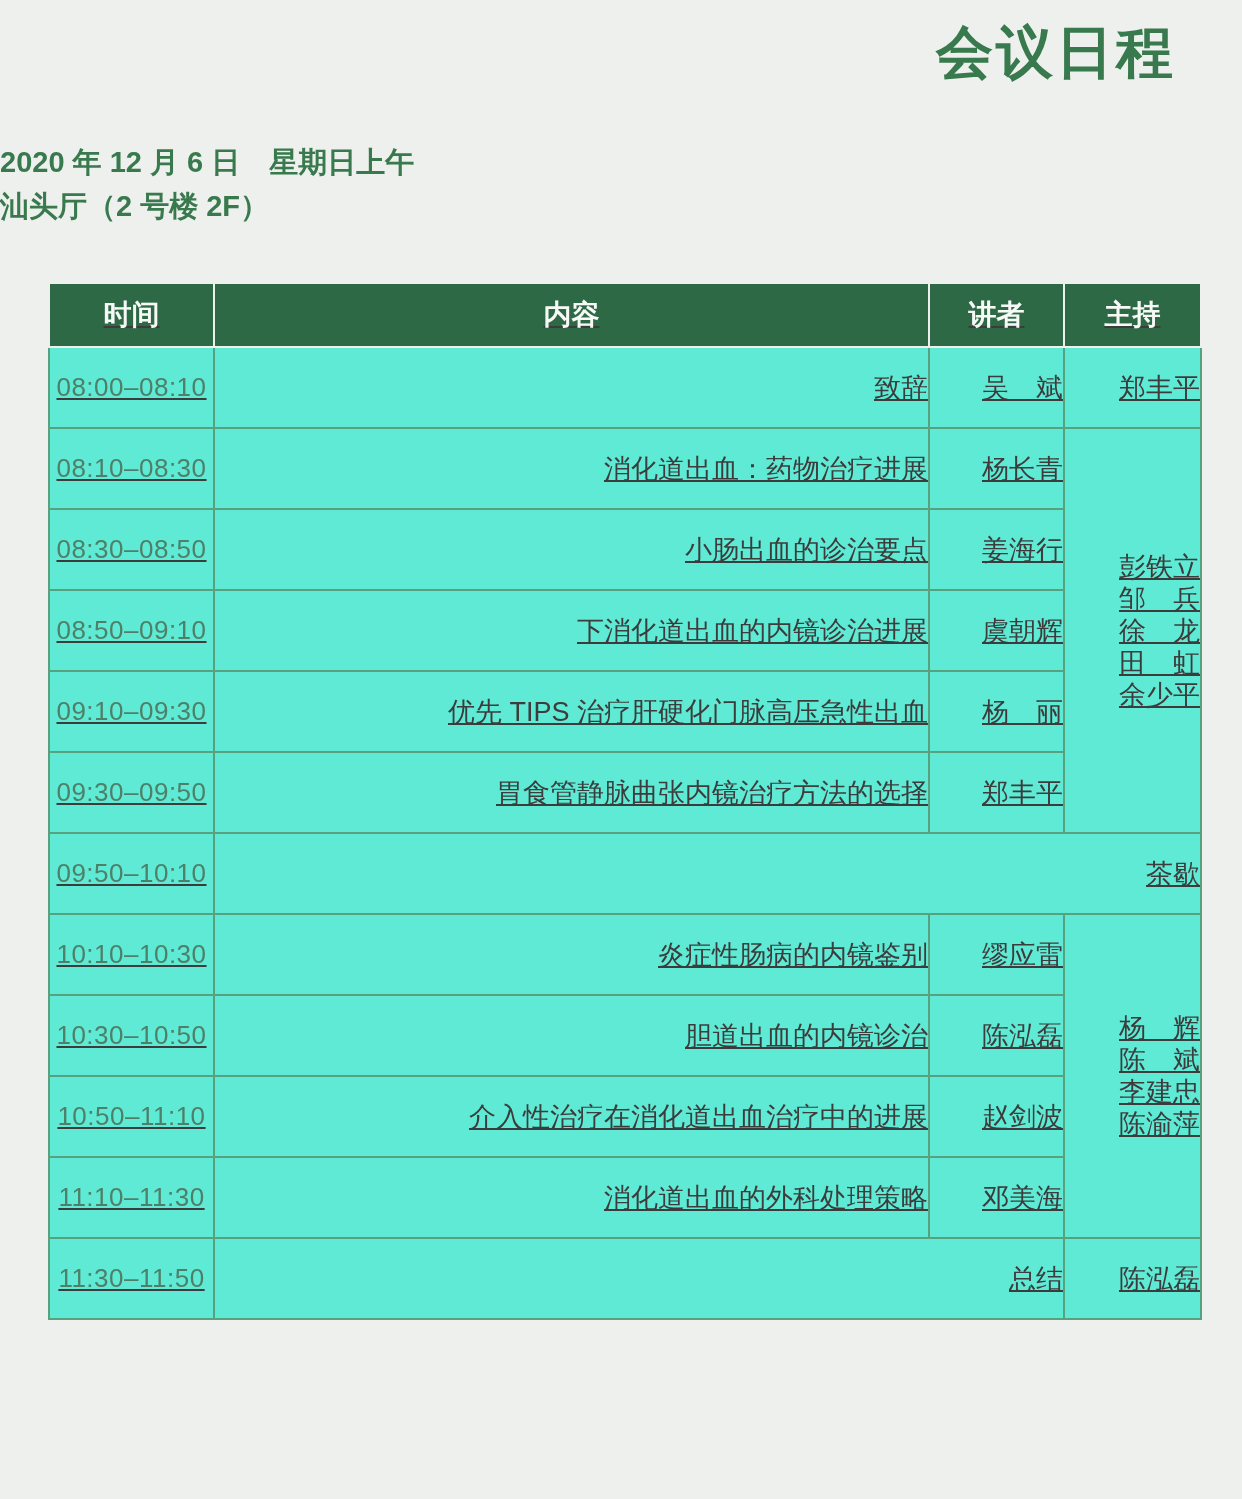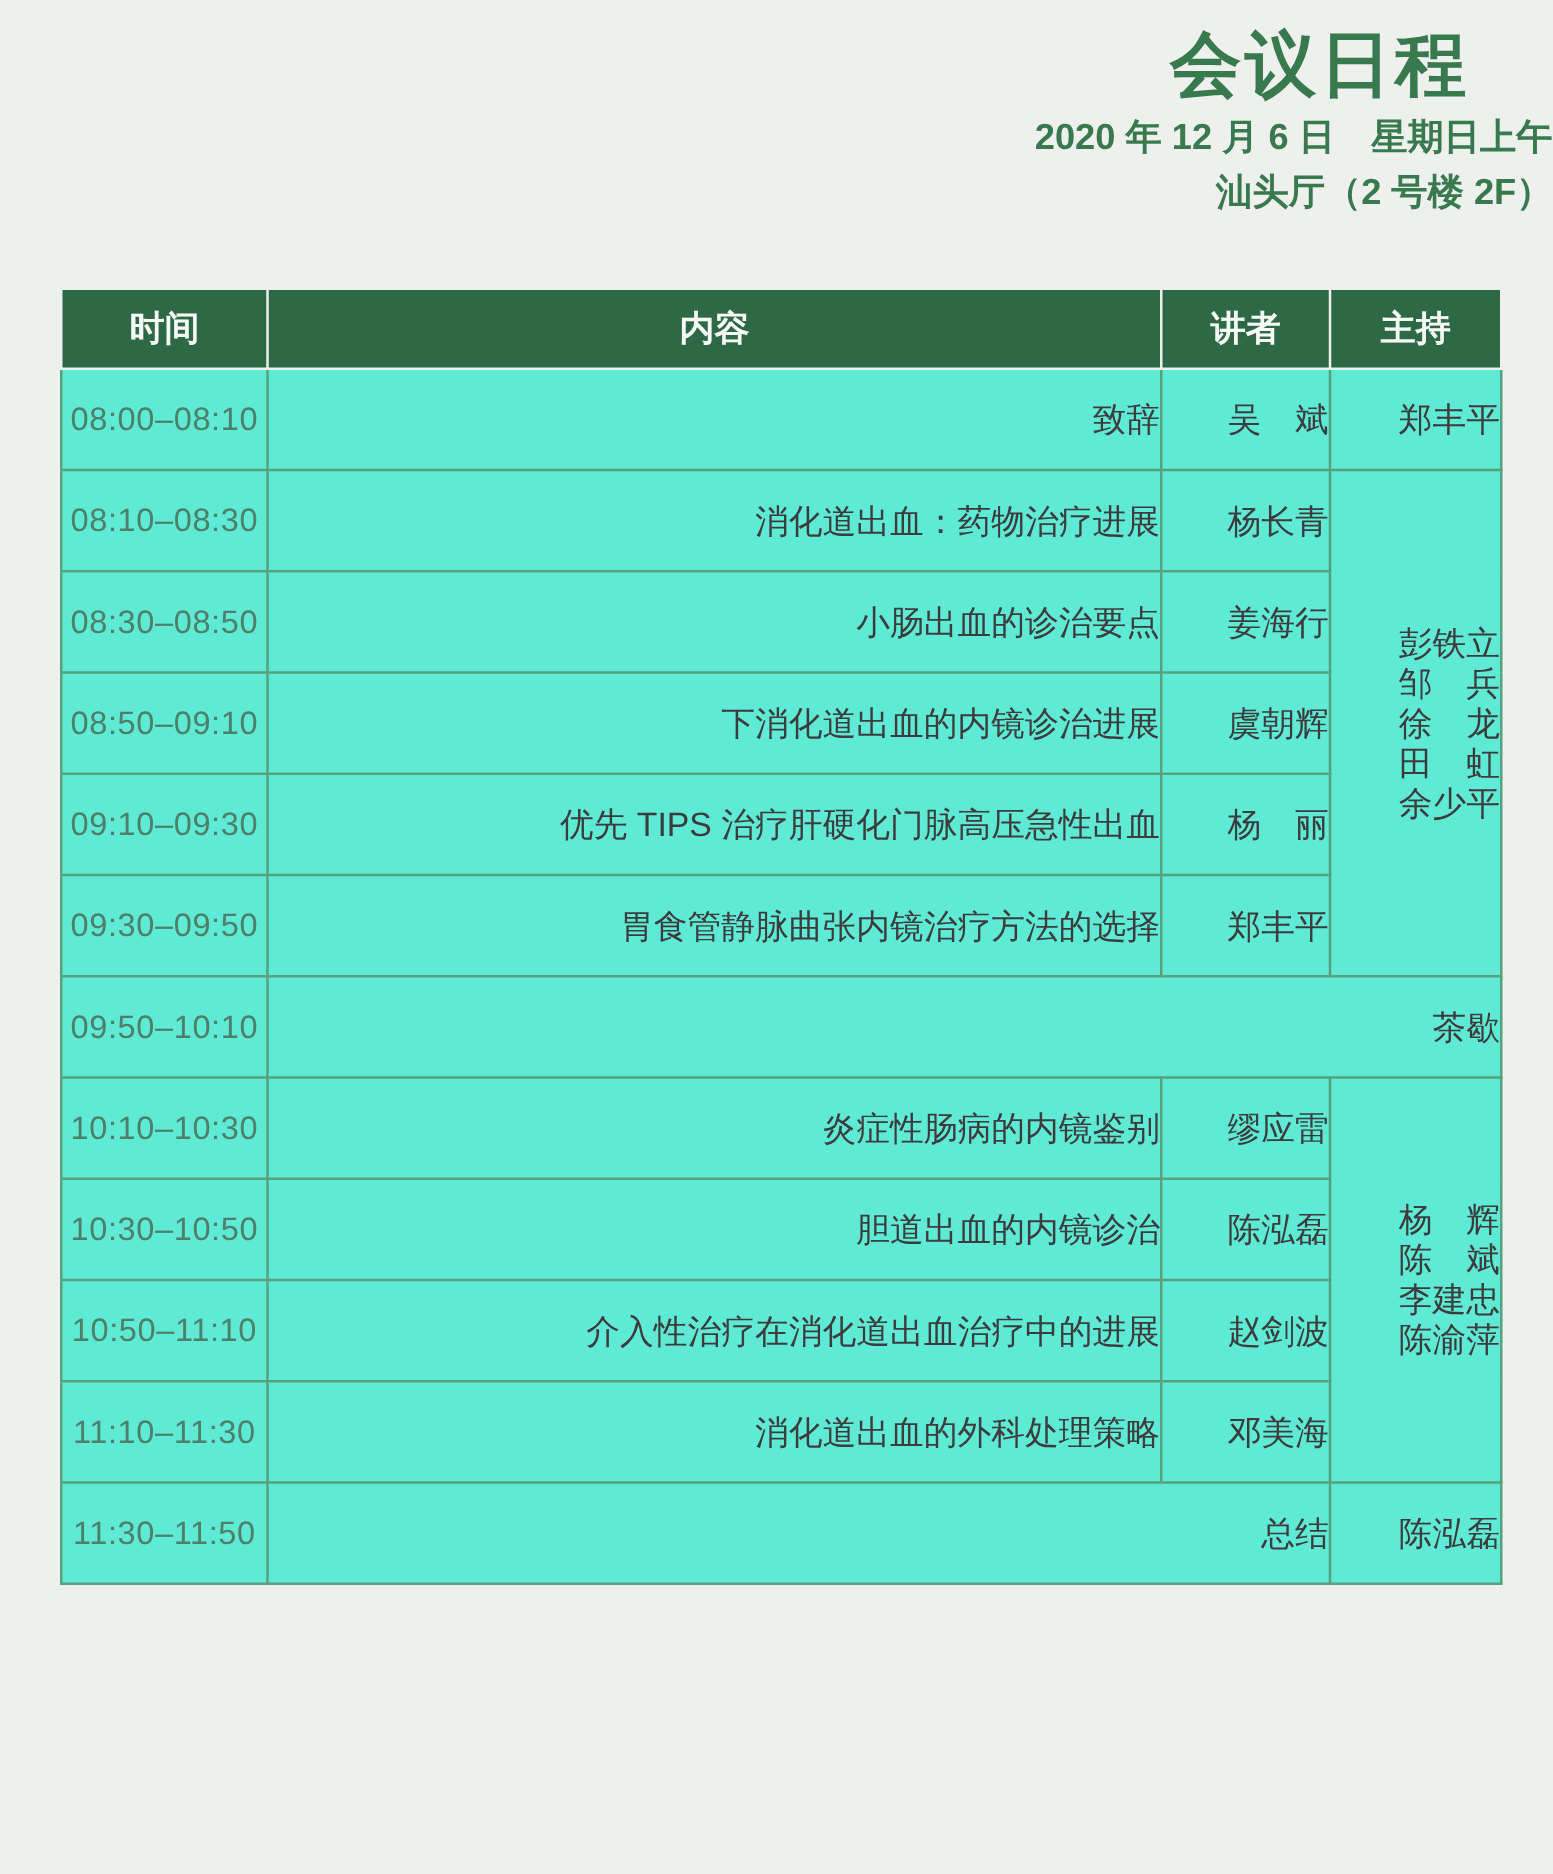--- a/index.html
+++ b/index.html
@@ -17,31 +17,33 @@
   .page-title {
     text-align: right;
     padding: 16px 66px 0 0;
     font-size: 57px;
     line-height: 72px;
     font-weight: bold;
     color: #38794d;
     letter-spacing: 3px;
   }
   .session-info {
-    text-align: right;
+    margin-top: 52px;
+    text-align: left;
     color: #38794d;
     font-weight: bold;
     font-size: 29px;
     line-height: 44px;
   }
   table.schedule {
     border-collapse: collapse;
     table-layout: fixed;
     margin: 54px 0 0 48px;
     width: 1152px;
+    text-decoration: underline;
   }
   col.c-time    { width: 165px; }
   col.c-content { width: 715px; }
   col.c-speaker { width: 135px; }
   col.c-mod     { width: 137px; }
   th {
     background: #2e6946;
     color: #f7f9f7;
     font-size: 28px;
     font-weight: bold;

